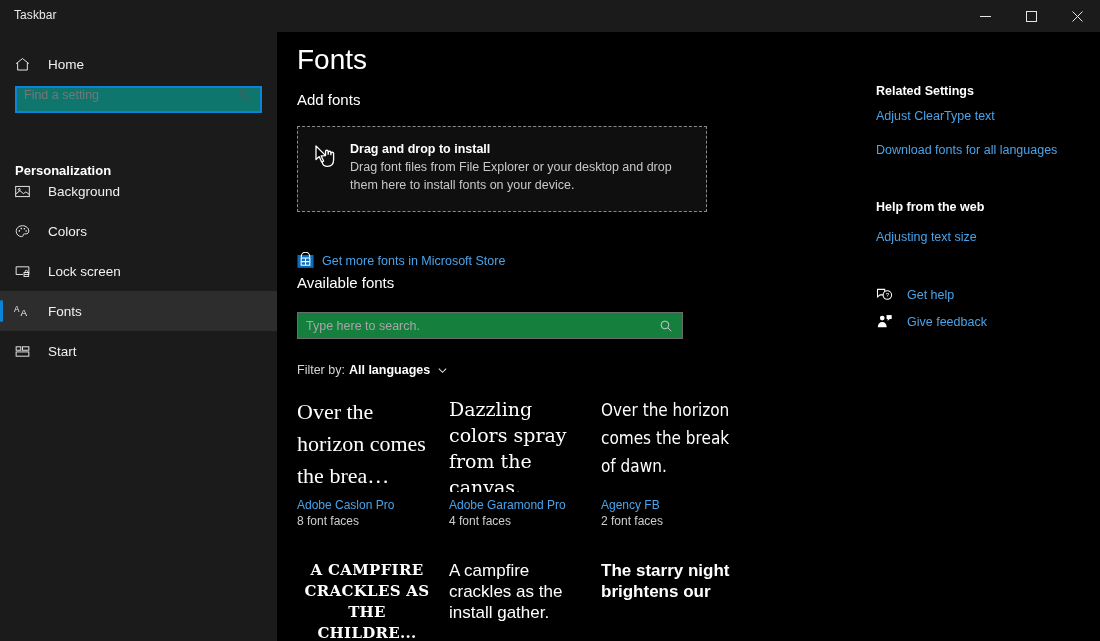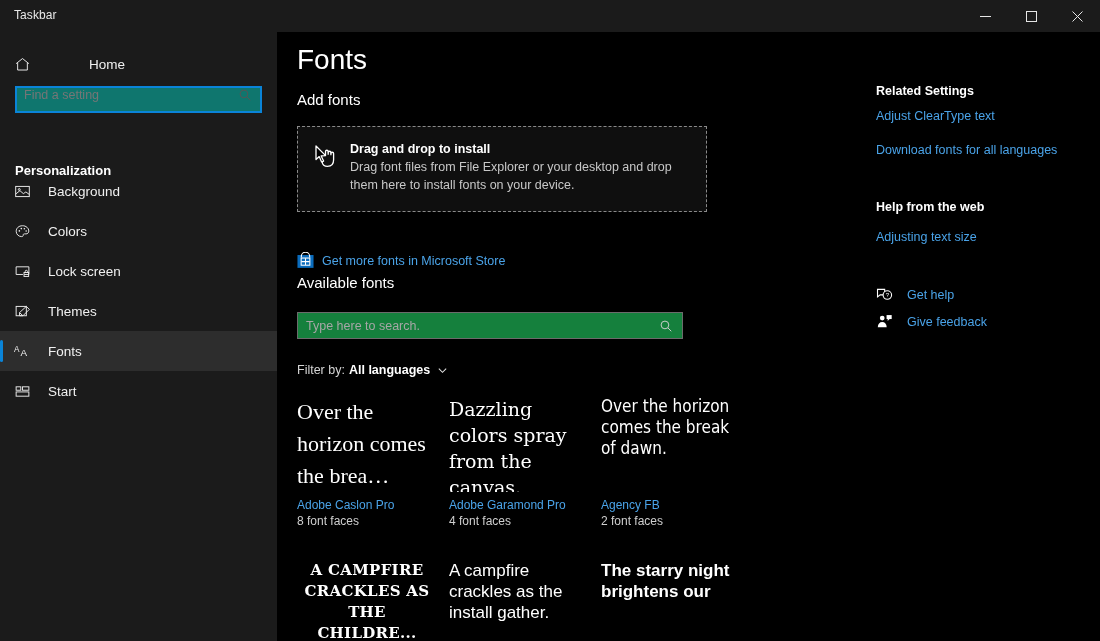--- a/index.html
+++ b/index.html
@@ -42,21 +42,21 @@
   .nav-item .nav-icon {
     width: 26px; min-width: 26px; display: flex; align-items: center; justify-content: flex-start;
     color: #f0f0f0;
   }
   .nav-item .nav-label { margin-left: 8px; }
   .nav-item.selected { background: #2d2d2d; }
   .nav-item.selected::before {
     content: ""; position: absolute; left: 0; top: 9px; width: 3px; height: 22px;
     background: #0a84d8; border-radius: 2px;
   }
-  .home-row { margin-top: 12px; gap: 41px; }
+  .home-row { margin-top: 12px; }
 
   .search-wrap {
     position: absolute; left: 15px; top: 54px; width: 247px; height: 27px;
     background: #0f766e; border: 2px solid #0a84d8; display: flex; align-items: flex-start;
   }
   .search-wrap input {
     flex: 1; border: 0; outline: 0; background: transparent;
     font-family: "Liberation Sans", sans-serif; font-size: 12.5px;
     color: #1b1b1b; padding: 0 6px 0 7px;
   }
@@ -122,21 +122,21 @@
     position: absolute; left: 20px; top: 364px; width: 460px;
   }
   .font-row { display: flex; }
   .font-card { width: 152px; }
   .font-preview {
     color: #ffffff; line-height: 32px; height: 96px; overflow: hidden;
     padding-right: 12px;
   }
   .fc-0 .font-preview { font-family: "Liberation Serif", serif; font-size: 22px; }
   .fc-1 .font-preview { font-family: "DejaVu Serif", serif; font-size: 19px; line-height: 26px; }
-  .fc-2 .font-preview { font-family: "DejaVu Sans Condensed", "DejaVu Sans", sans-serif; font-size: 17px; line-height: 21px; font-stretch: condensed; }
+  .fc-2 .font-preview { font-family: "DejaVu Sans Condensed", "DejaVu Sans", sans-serif; font-size: 17px; line-height: 28px; font-stretch: condensed; }
   .fc-3 .font-preview { font-family: "DejaVu Serif", serif; font-size: 15px; font-weight: bold; line-height: 21px; letter-spacing: .3px; text-align: center; }
   .fc-4 .font-preview { font-family: "Liberation Sans", sans-serif; font-size: 17px; line-height: 21px; }
   .fc-5 .font-preview { font-family: "Liberation Sans", sans-serif; font-size: 17px; font-weight: bold; line-height: 21px; }
   .font-name { font-size: 12px; color: #4aa3e8; margin-top: 6px; cursor: pointer; }
   .font-faces { font-size: 12px; color: #cfcfcf; margin-top: 2px; }
   .row2 { margin-top: 32px; }
   .row2 .font-preview { height: 80px; }
 
   
   .rail { position: absolute; left: 876px; top: 32px; width: 224px; }
@@ -227,30 +227,20 @@
           <svg width="17" height="17" viewBox="0 0 20 20" fill="none" stroke="#f0f0f0" stroke-width="1.1">
             <path d="M2.5 4.5 H17.5 V13.5 H12"></path>
               <path d="M2.5 4.5 V13.5 H10.5"></path>
             <rect x="11.8" y="11.2" width="5.4" height="4.6"></rect>
             <path d="M13.2 11.2 V9.9 A1.3 1.3 0 0 1 15.8 9.9 V11.2"></path>
           </svg>
         </span>
         <span class="nav-label">Lock screen</span>
       </div>
 
-      <div class="nav-item">
-        <span class="nav-icon">
-          <svg width="17" height="17" viewBox="0 0 20 20" fill="none" stroke="#f0f0f0" stroke-width="1.1">
-            <rect x="2.5" y="4" width="12" height="11"></rect>
-            <path d="M14.5 4 L18 7.5 L10.5 15 L6.5 15 L6.5 11.3 Z"></path>
-            <path d="M6.5 11.3 L10.5 15"></path>
-          </svg>
-        </span>
-        <span class="nav-label">Themes</span>
-      </div>
 
       <div class="nav-item selected">
         <span class="nav-icon">
           <svg width="18" height="17" viewBox="0 0 22 20" fill="#f0f0f0">
             <text x="0" y="11" font-family="Liberation Sans, sans-serif" font-size="10">A</text>
             <text x="8" y="16" font-family="Liberation Sans, sans-serif" font-size="12">A</text>
           </svg>
         </span>
         <span class="nav-label">Fonts</span>
       </div>

